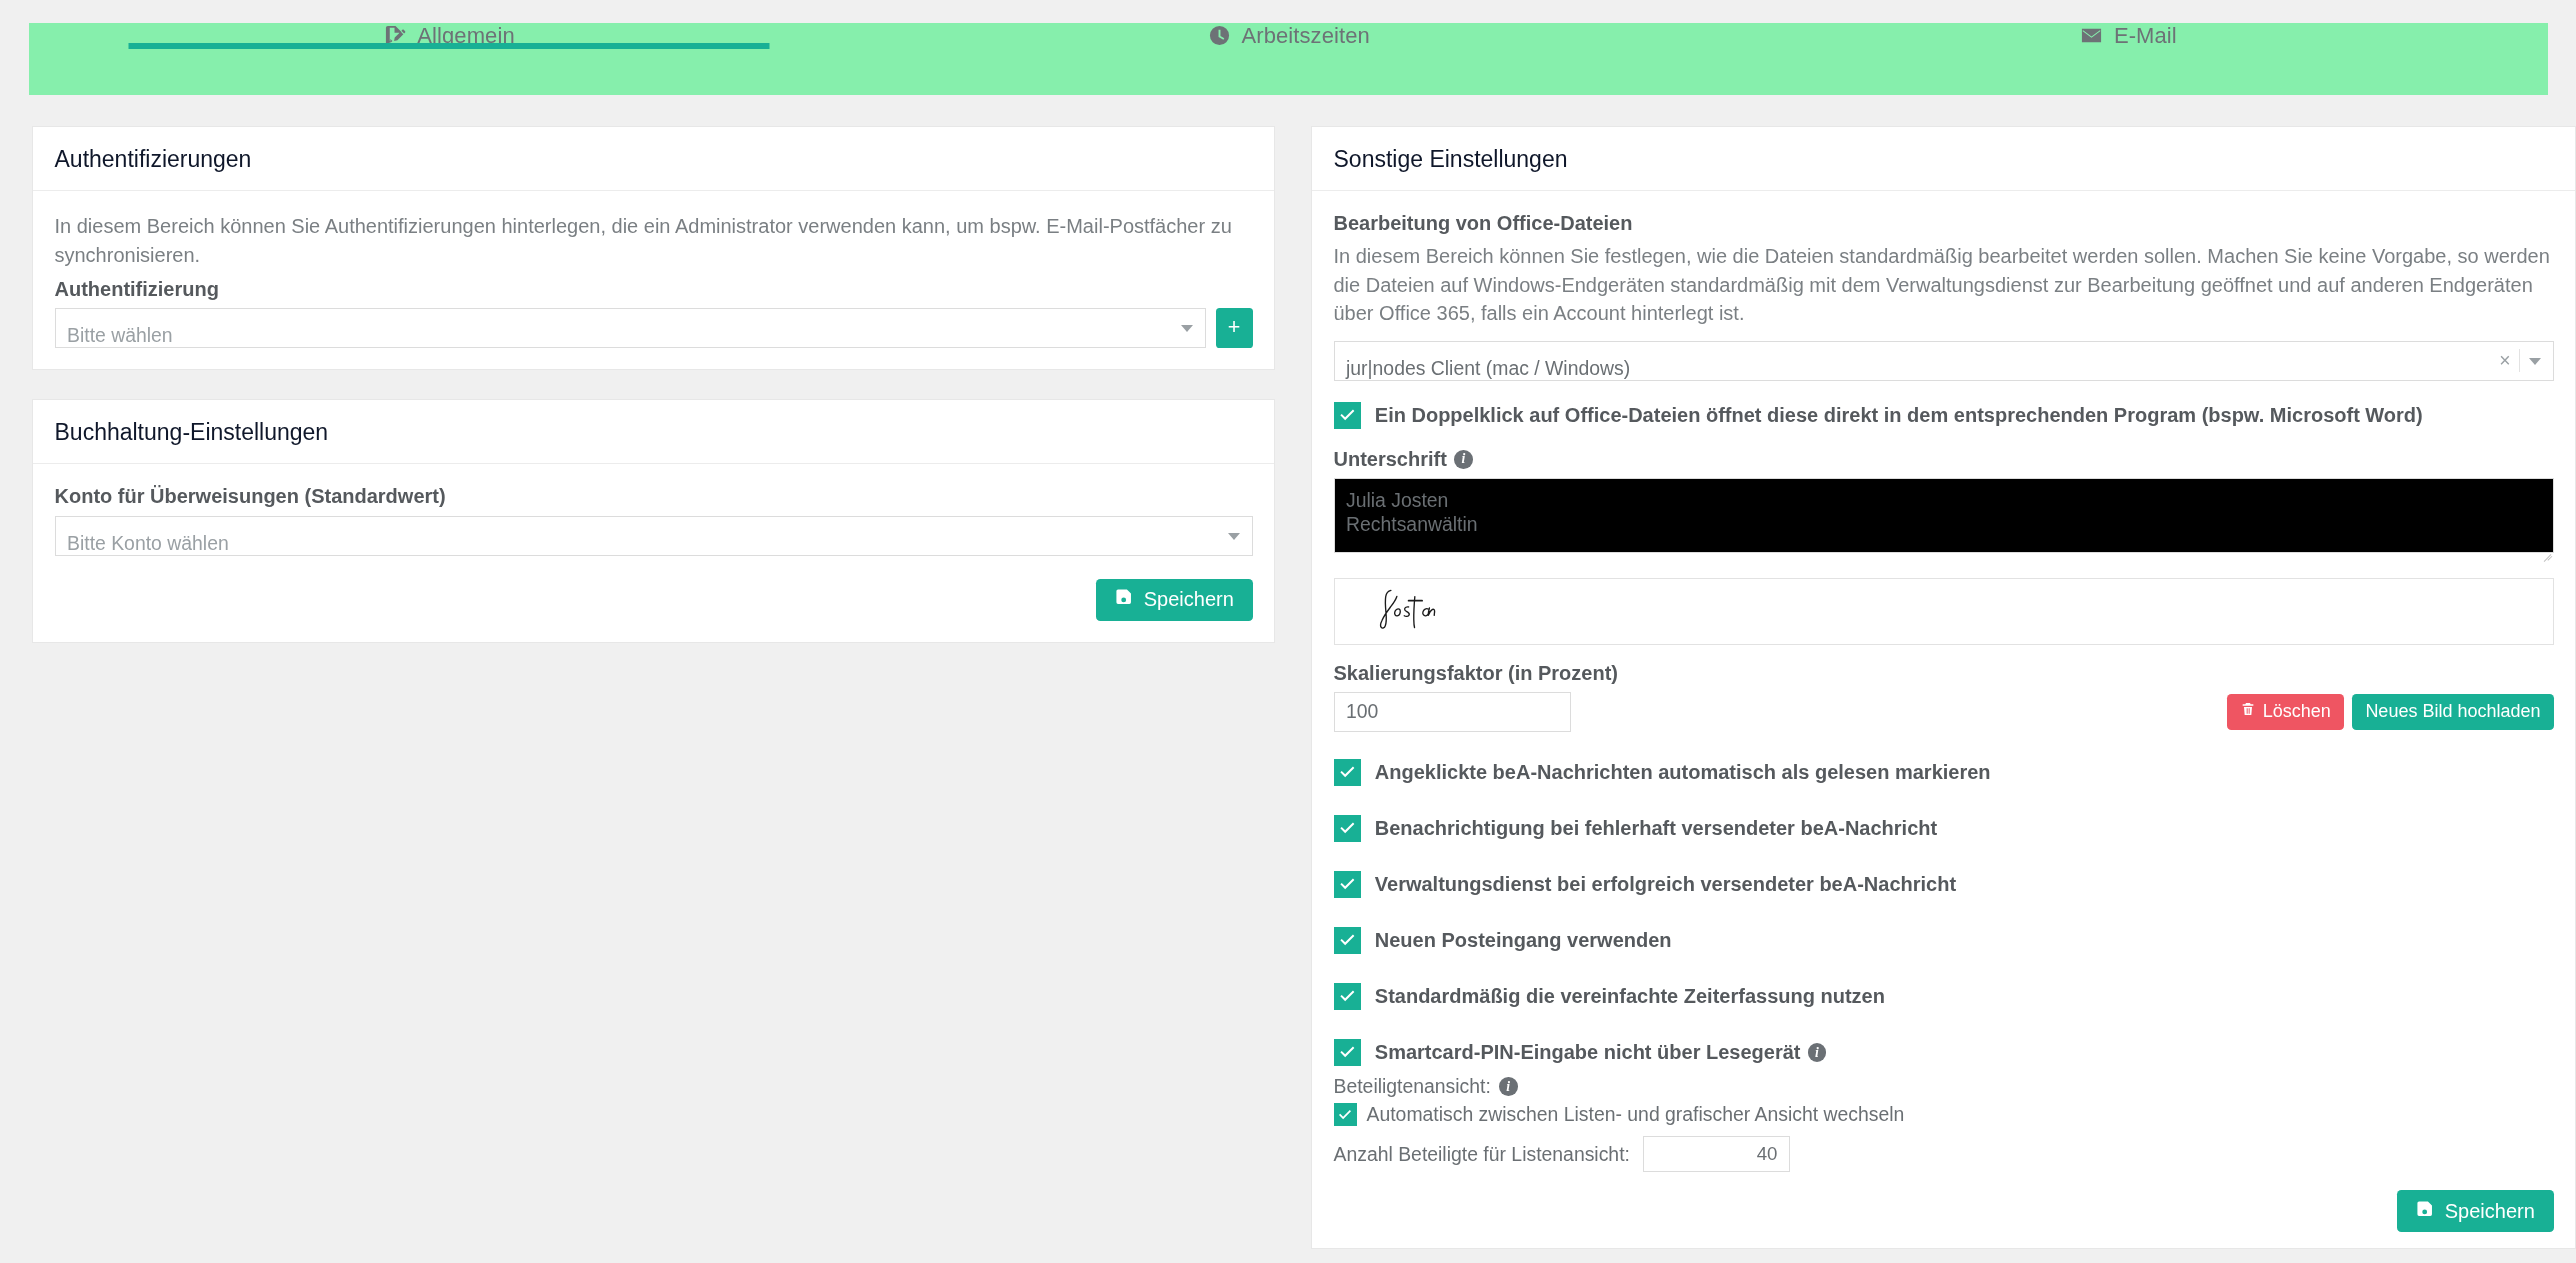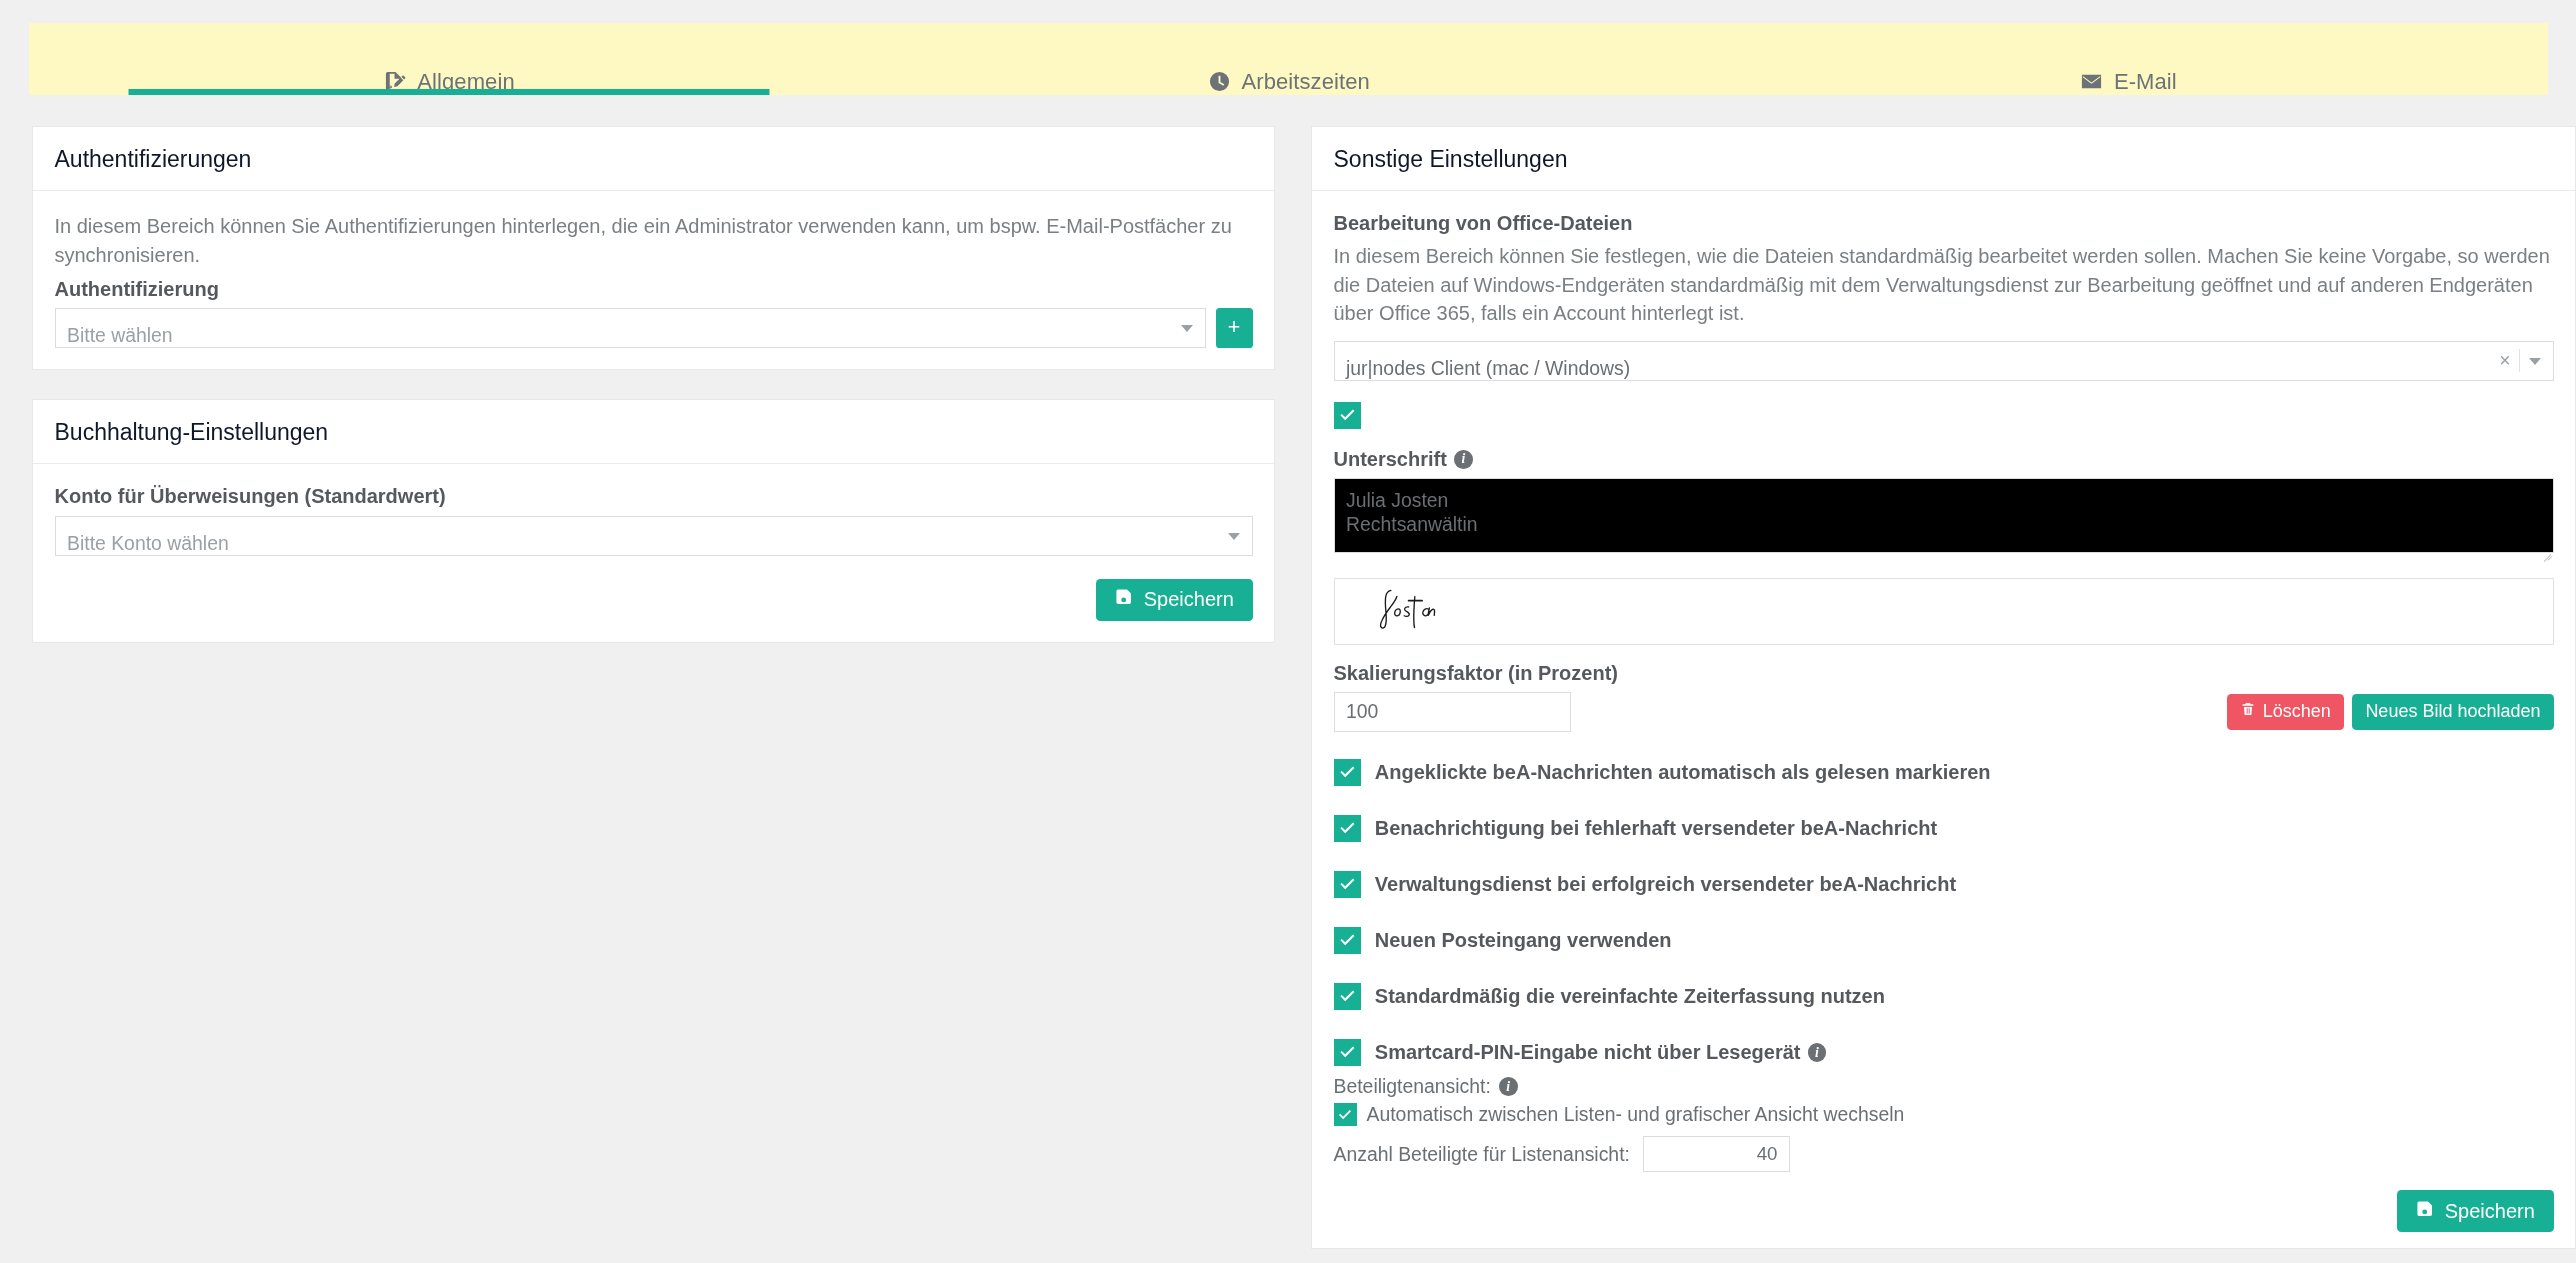--- a/index.html
+++ b/index.html
@@ -20,23 +20,23 @@
     color: #555a5e;
   }
 
   
   .tabbar {
     position: absolute;
     left: 29px;
     top: 23px;
     width: 2519px;
     height: 72px;
-    background: #fef9c3;
-    display: flex;
-    align-items: flex-end;
+    background: #86efac;
+    display: flex;
+    align-items: flex-start;
   }
   .tab {
     flex: 1 1 0;
     position: relative;
     display: flex;
     align-items: center;
     justify-content: center;
     gap: 10px;
     cursor: pointer;
     user-select: none;
@@ -426,20 +426,21 @@
       <span class="seldiv"></span>
       <span class="caret"></span>
     </div>
 
     <div class="chkrow" style="margin-bottom:18.7px;">
       <span class="chk">
         <svg viewBox="0 0 24 24" aria-hidden="true">
             <path d="M9.2 18.2L3 12l1.8-1.8 4.4 4.4L19.2 4.6 21 6.4z"></path>
           </svg>
       </span>
+      <span class="chklabel">Ein Doppelklick auf Office-Dateien öffnet diese direkt in dem entsprechenden Program (bspw. Microsoft Word)</span>
     </div>
 
     <div class="flabel">
       <span>Unterschrift</span>
       <span class="infoico">i</span>
     </div>
     <div class="ta-wrap" style="margin-bottom:18.7px;">
       <textarea class="ta" style="">Julia Josten
 Rechtsanwältin</textarea>
       <span class="ta-grip"></span>

